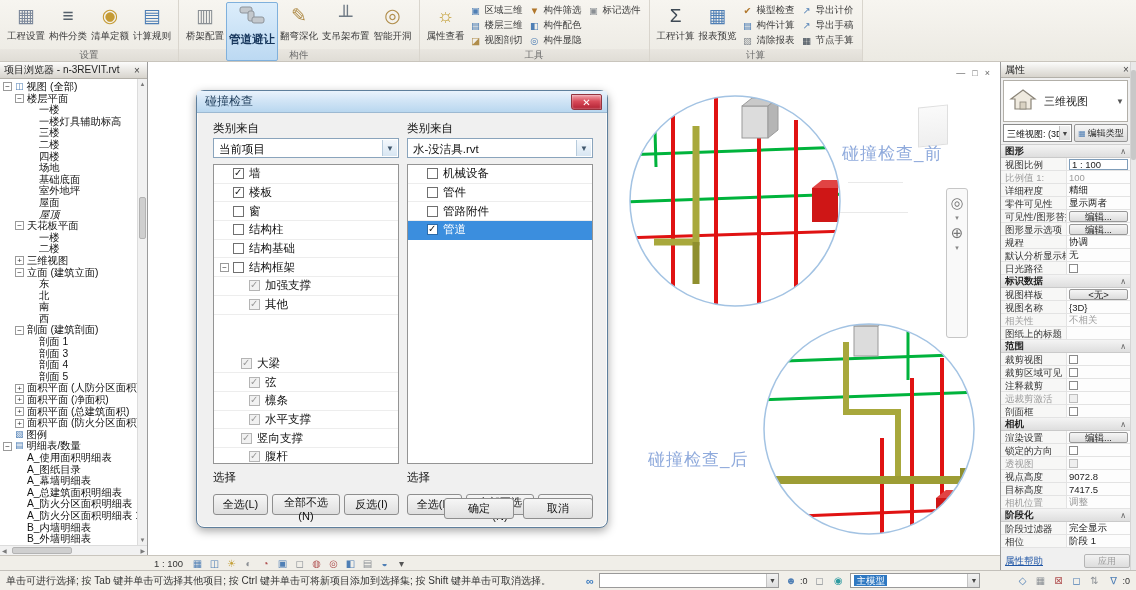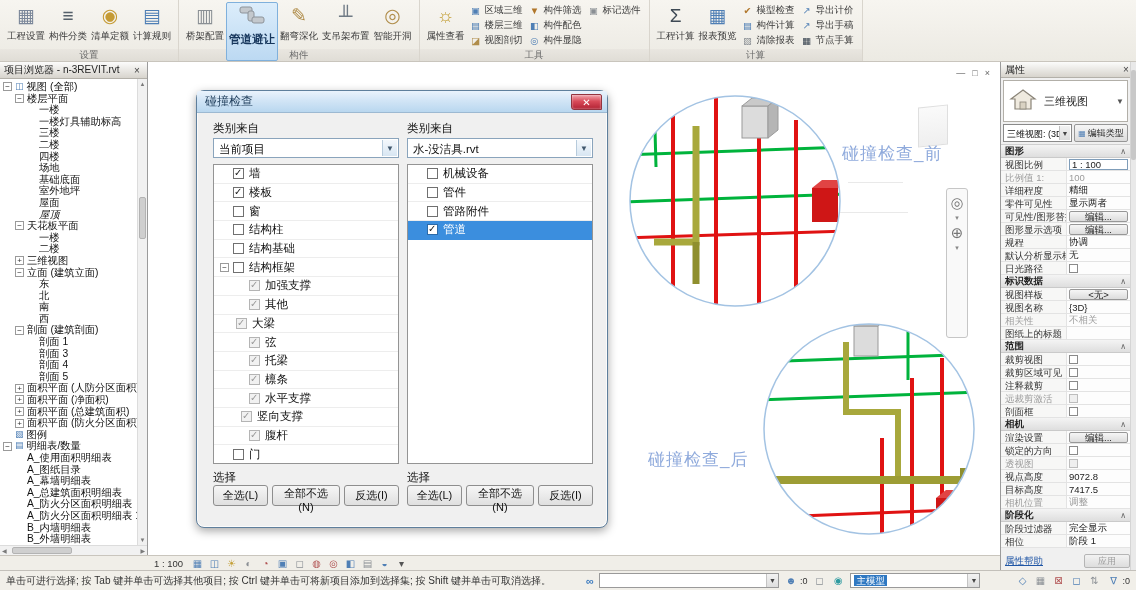--- a/index.html
+++ b/index.html
@@ -60,21 +60,21 @@
 .drow{height:18.7px;border-bottom:1px solid #ededed;display:flex;align-items:center;font-size:11.5px;color:#111;white-space:nowrap}
 .drow.sel{background:#3b8ede;color:#fff;border-bottom-color:#3b8ede}
 .dexp{flex:none;width:9px;height:9px;border:1px solid #9a9a9a;background:#fff;font-size:8px;line-height:7px;text-align:center;color:#333;margin-right:4px}
 .dexpsp{flex:none;width:13px}
 .cb{flex:none;width:11px;height:11px;border:1px solid #707070;background:#fff;margin-right:5px;position:relative}
 .cb.on::after{content:"✓";position:absolute;left:0;top:-2px;font-size:10px;color:#222}
 .cb.dis{border-color:#b4b4b4;background:#f1f1f1}
 .cb.dis::after{color:#9a9a9a}
 .drow.sel .cb{border-color:#2b6aa8}
 .dsel-label{margin-top:6px;font-size:11.5px;color:#111;height:13px}
-.dbtns{margin-top:2px;display:flex;gap:4px}
+.dbtns{margin-top:11px;display:flex;gap:4px}
 .btn{height:21px;background:linear-gradient(#f6f6f6,#dfdfdf);border:1px solid #8e8e8e;border-radius:3px;font-size:11px;color:#111;padding:0 6px;font-family:inherit;cursor:default}
 .btn.w1{width:55px}.btn.w2{width:68px}.btn.w3{width:55px}
 .okrow{position:absolute;right:14px;bottom:8px;display:flex;gap:9px}
 .okrow .btn{width:70px}
 
 .props{position:absolute;right:0;top:62px;width:136px;bottom:20px;background:#f0f0f0;border-left:1px solid #9b9b9b;display:flex;flex-direction:column;font-size:9.5px}
 .props-header{height:16px;flex:none;background:linear-gradient(#fcfcfb,#d7d4cd);border-bottom:1px solid #b3b0a9;display:flex;align-items:center;padding:0 4px;font-size:10px;color:#222}
 .props-header .sp{flex:1}
 .type-sel{flex:none;height:42px;margin:2px 8px 2px 2px;background:#fff;border:1px solid #b2afa8;display:flex;align-items:center;gap:6px;padding:0 4px;position:relative}
 .type-sel .tname{font-size:11px;color:#222}
@@ -555,34 +555,29 @@
             <div class="drow" style="padding-left: 22px;">
               <span class="dexpsp"></span>
               <span class="cb on dis"></span>
               <span class="dlabel">加强支撑</span>
             </div>
             <div class="drow" style="padding-left: 22px;">
               <span class="dexpsp"></span>
               <span class="cb on dis"></span>
               <span class="dlabel">其他</span>
             </div>
-            <div class="drow" style="padding-left: 9px;">
+            <div class="drow" style="padding-left: 14px; margin-top: 40px;">
               <span class="dexpsp"></span>
               <span class="cb on dis"></span>
               <span class="dlabel">大梁</span>
             </div>
             <div class="drow" style="padding-left: 22px;">
               <span class="dexpsp"></span>
               <span class="cb on dis"></span>
               <span class="dlabel">弦</span>
-            </div>
-            <div class="drow" style="padding-left: 22px;">
-              <span class="dexpsp"></span>
-              <span class="cb on dis"></span>
-              <span class="dlabel">托梁</span>
             </div>
             <div class="drow" style="padding-left: 22px;">
               <span class="dexpsp"></span>
               <span class="cb on dis"></span>
               <span class="dlabel">檩条</span>
             </div>
             <div class="drow" style="padding-left: 22px;">
               <span class="dexpsp"></span>
               <span class="cb on dis"></span>
               <span class="dlabel">水平支撑</span>
@@ -640,20 +635,24 @@
             </div>
           </div>
         <div class="dsel-label">选择</div>
         <div class="dbtns" id="dbtns-right">
             <button class="btn w1">全选(L)</button>
             <button class="btn w2">全部不选(N)</button>
             <button class="btn w3">反选(I)</button>
           </div>
       </div>
 
+      <div class="okrow">
+        <button class="btn">确定</button>
+        <button class="btn">取消</button>
+      </div>
     </div>
   </div>
 
   <div class="props">
     <div class="props-header">
       <span>属性</span>
       <span class="sp"></span>
       <span class="xbtn">×</span>
     </div>
     <div class="type-sel">

